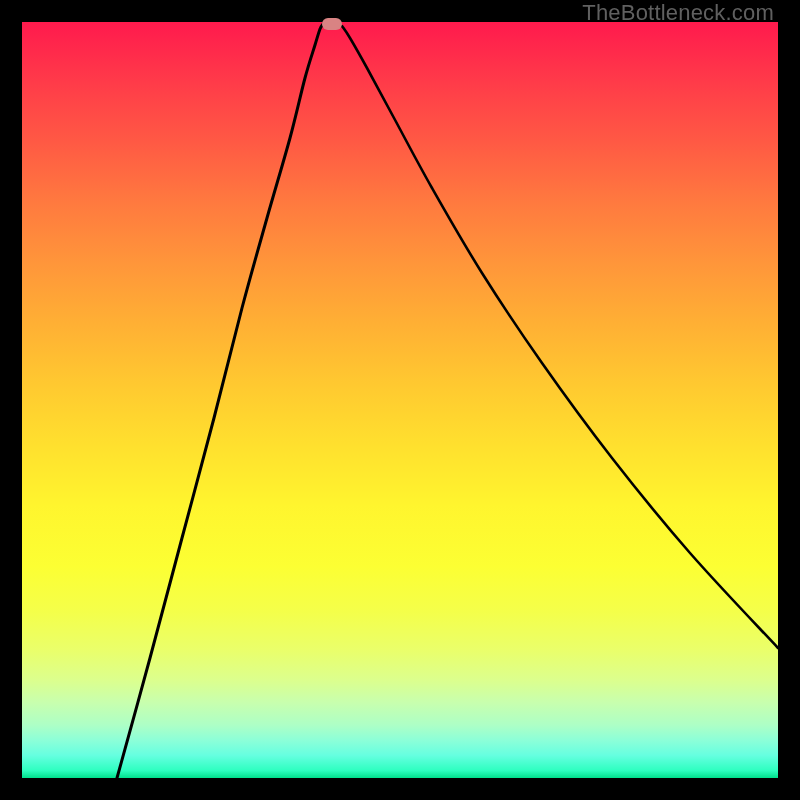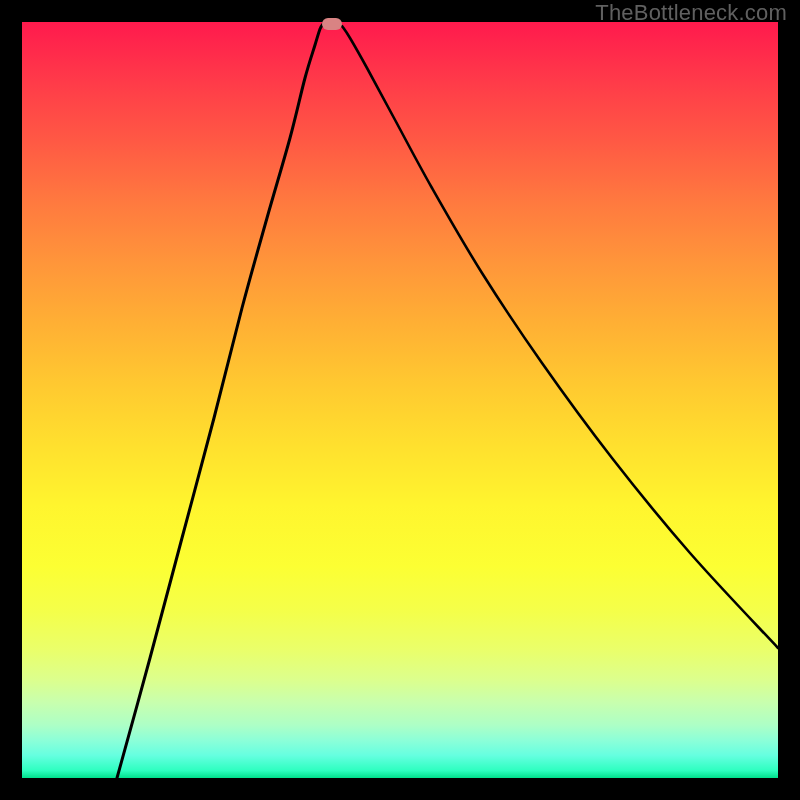--- a/index.html
+++ b/index.html
@@ -41,21 +41,21 @@
   .curve-svg {
     position: absolute;
     left: 0;
     top: 0;
     width: 756px;
     height: 756px;
   }
   .watermark {
     position: absolute;
     top: 0px;
-    right: 13px;
+    right: 26px;
     color: #606060;
     font-size: 22px;
     font-weight: 500;
     letter-spacing: 0.2px;
   }
   .marker {
     position: absolute;
     width: 20px;
     height: 12px;
     border-radius: 6px;

